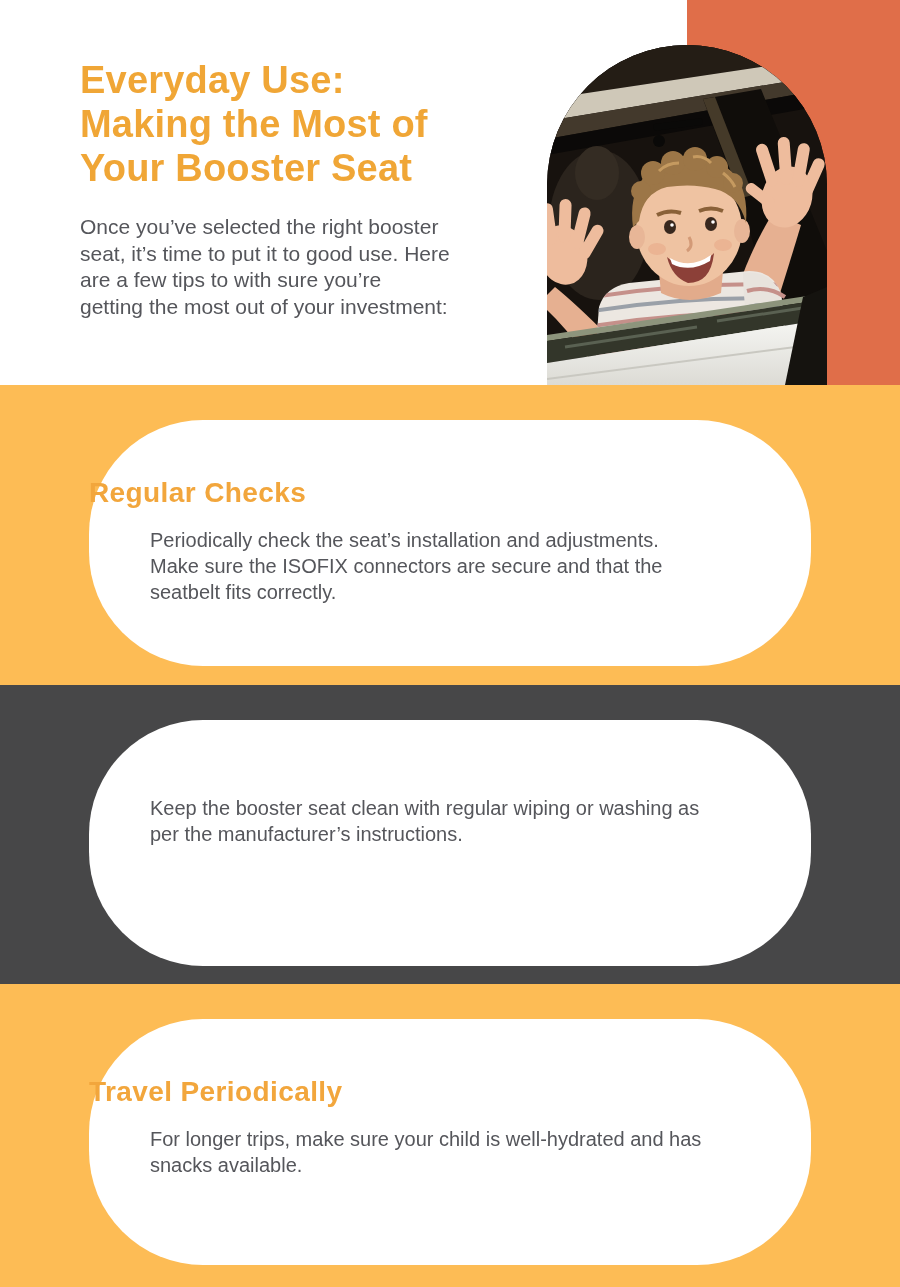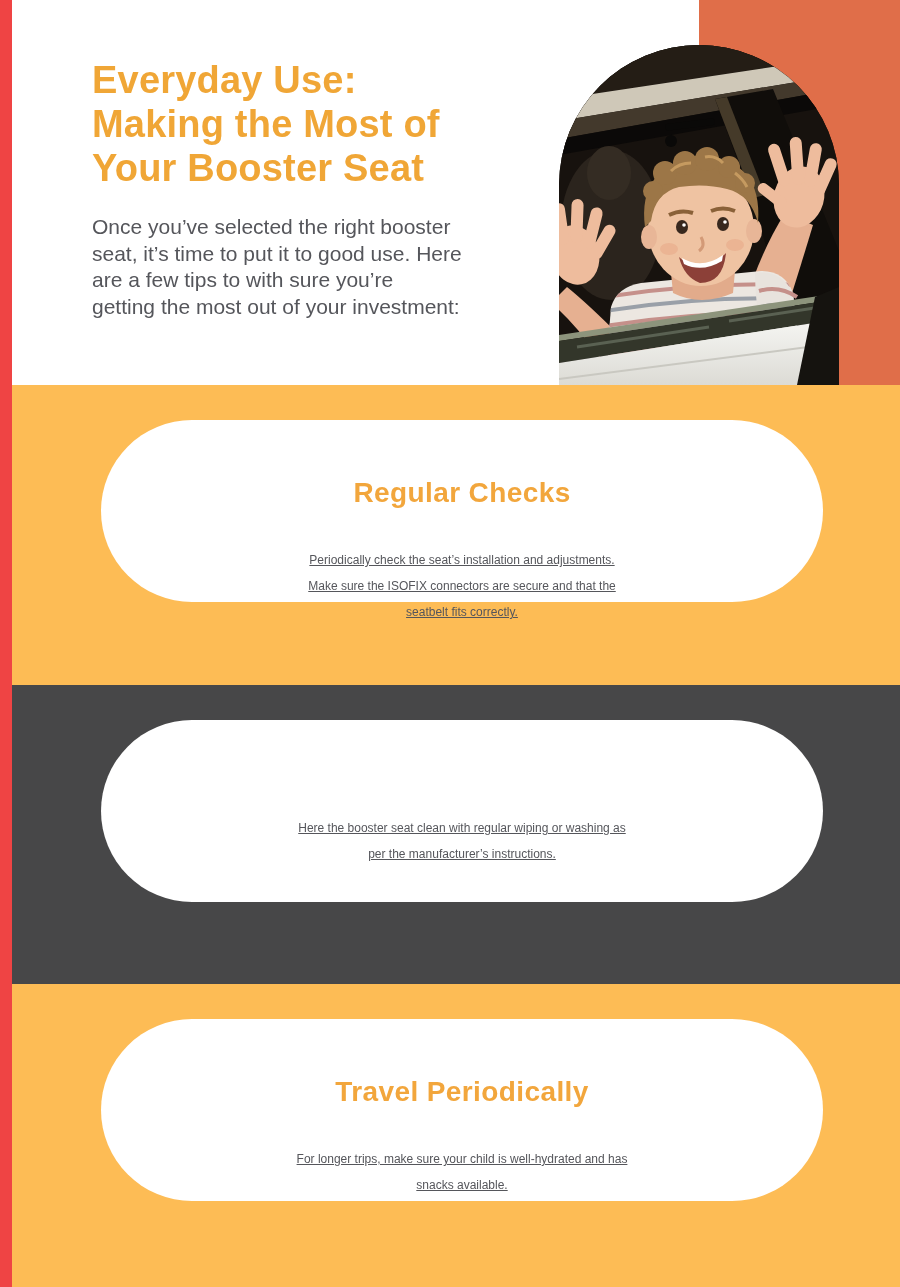--- a/index.html
+++ b/index.html
@@ -4,21 +4,20 @@
 <style>
   * { margin: 0; padding: 0; box-sizing: border-box; }
   html, body { background: #ffffff; }
   .page {
     position: relative;
     width: 900px;
     height: 1287px;
     background: #ef4444;
     overflow: hidden;
     font-family: "Liberation Sans", sans-serif;
-    padding-left: 12px;
   }
 
   
   .hero {
     position: relative;
     height: 385px;
     background: #ffffff;
   }
   .hero-accent {
     position: absolute;
@@ -57,41 +56,39 @@
   
   .band { position: relative; }
   .band-yellow { background: #FDBC55; }
   .band-dark   { background: #474748; }
   .band-1 { height: 300px; }
   .band-2 { height: 299px; }
   .band-3 { height: 303px; }
   .card {
     position: absolute;
     left: 89px; top: 35px;
-    width: 722px; height: 182px;
+    width: 722px; height: 246px;
     background: #ffffff;
     border-radius: 114px;
-    text-align: center;
     padding-top: 57px;
   }
   .card-title {
     font-size: 28px;
     font-weight: bold;
     letter-spacing: 0.4px;
     color: #F2A63C;
   }
   .card-title.title-dark { color: #3F4045; }
   .card-body {
-    margin: 38px auto 0;
+    margin: 18px auto 0;
     max-width: 600px;
-    font-size: 12px;
+    font-size: 20px;
     line-height: 26px;
     color: #55565B;
     white-space: pre-line;
-    text-decoration: underline;
   }
 </style>
 </head>
 <body>
 
 <div class="page">
 
   <div class="hero">
     <div class="hero-accent"></div>
 
@@ -219,21 +216,21 @@
     <div class="card">
       <div class="card-title">Regular Checks</div>
       <div class="card-body">Periodically check the seat’s installation and adjustments.
 Make sure the ISOFIX connectors are secure and that the
 seatbelt fits correctly.</div>
     </div>
   </div>
 
   <div class="band band-dark band-2">
     <div class="card">
-      <div class="card-body">Here the booster seat clean with regular wiping or washing as
+      <div class="card-body">Keep the booster seat clean with regular wiping or washing as
 per the manufacturer’s instructions.</div>
     </div>
   </div>
 
   <div class="band band-yellow band-3">
     <div class="card">
       <div class="card-title">Travel Periodically</div>
       <div class="card-body">For longer trips, make sure your child is well-hydrated and has
 snacks available.</div>
     </div>

